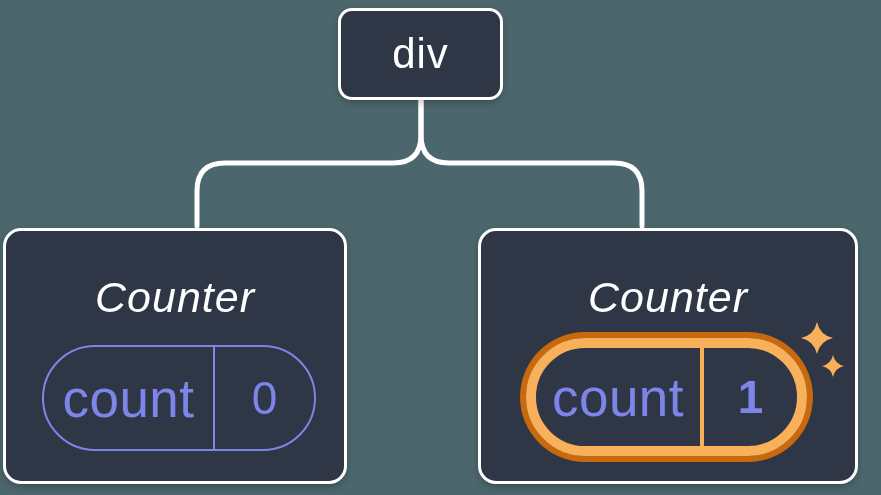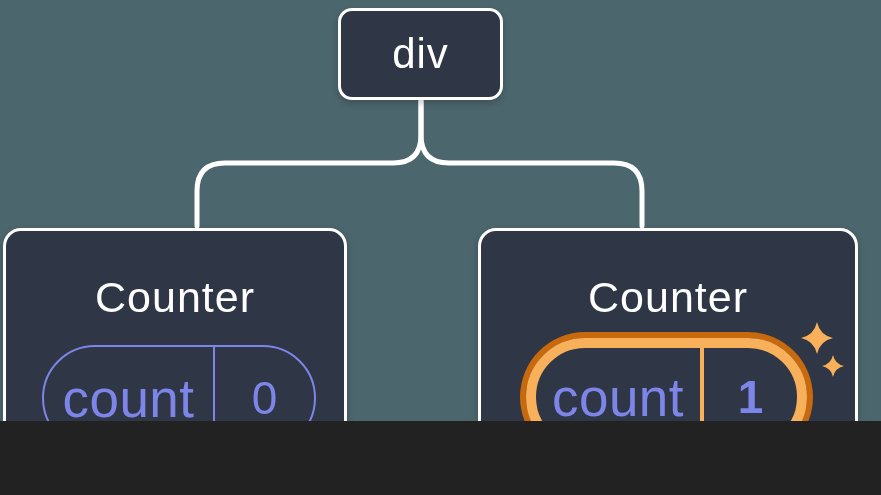--- a/index.html
+++ b/index.html
@@ -12,21 +12,21 @@
     --highlight-dark: #C8690E;
     --title-text: #FFFFFF;
   }
   * { margin: 0; padding: 0; box-sizing: border-box; }
   html, body { background: #222; }
   body { font-family: "Liberation Sans", sans-serif; }
 
   .stage {
     position: relative;
     width: 881px;
-    height: 421px;
+    height: 495px;
     background: var(--background);
     overflow: hidden;
   }
 
   .overlay {
     position: absolute;
     inset: 0;
     width: 881px;
     height: 495px;
     pointer-events: none;
@@ -74,20 +74,21 @@
   .card-title {
     position: absolute;
     left: 0; right: 0; top: 36px;
     height: 60px;
     display: flex;
     align-items: center;
     justify-content: center;
     color: var(--title-text);
     font-size: 43px;
     letter-spacing: 1px;
+    font-style: italic;
   }
 
   .state-pill {
     position: absolute;
     display: flex;
     align-items: stretch;
     overflow: hidden;
   }
   .state-pill.plain {
     left: 36px; top: 114px;

